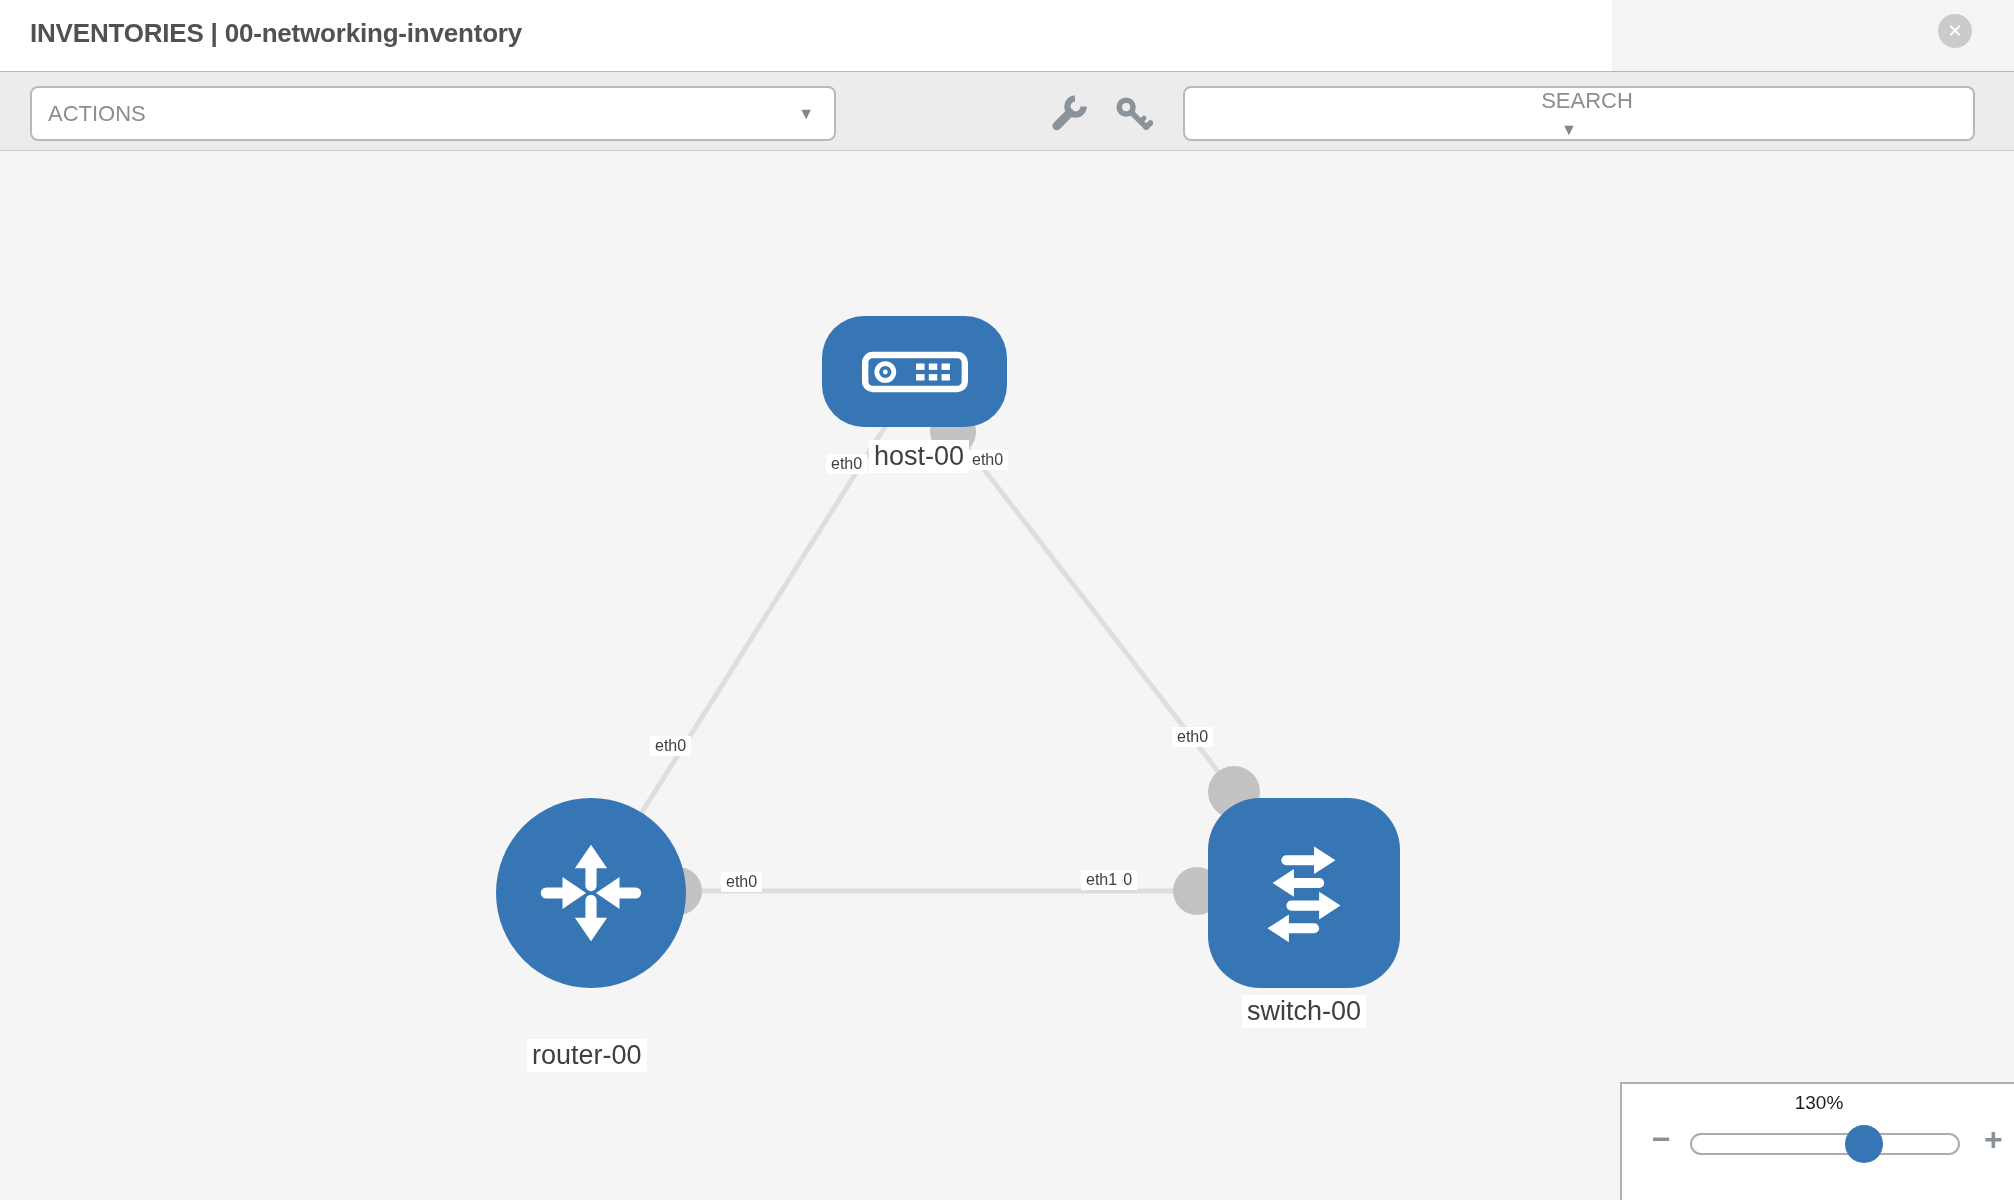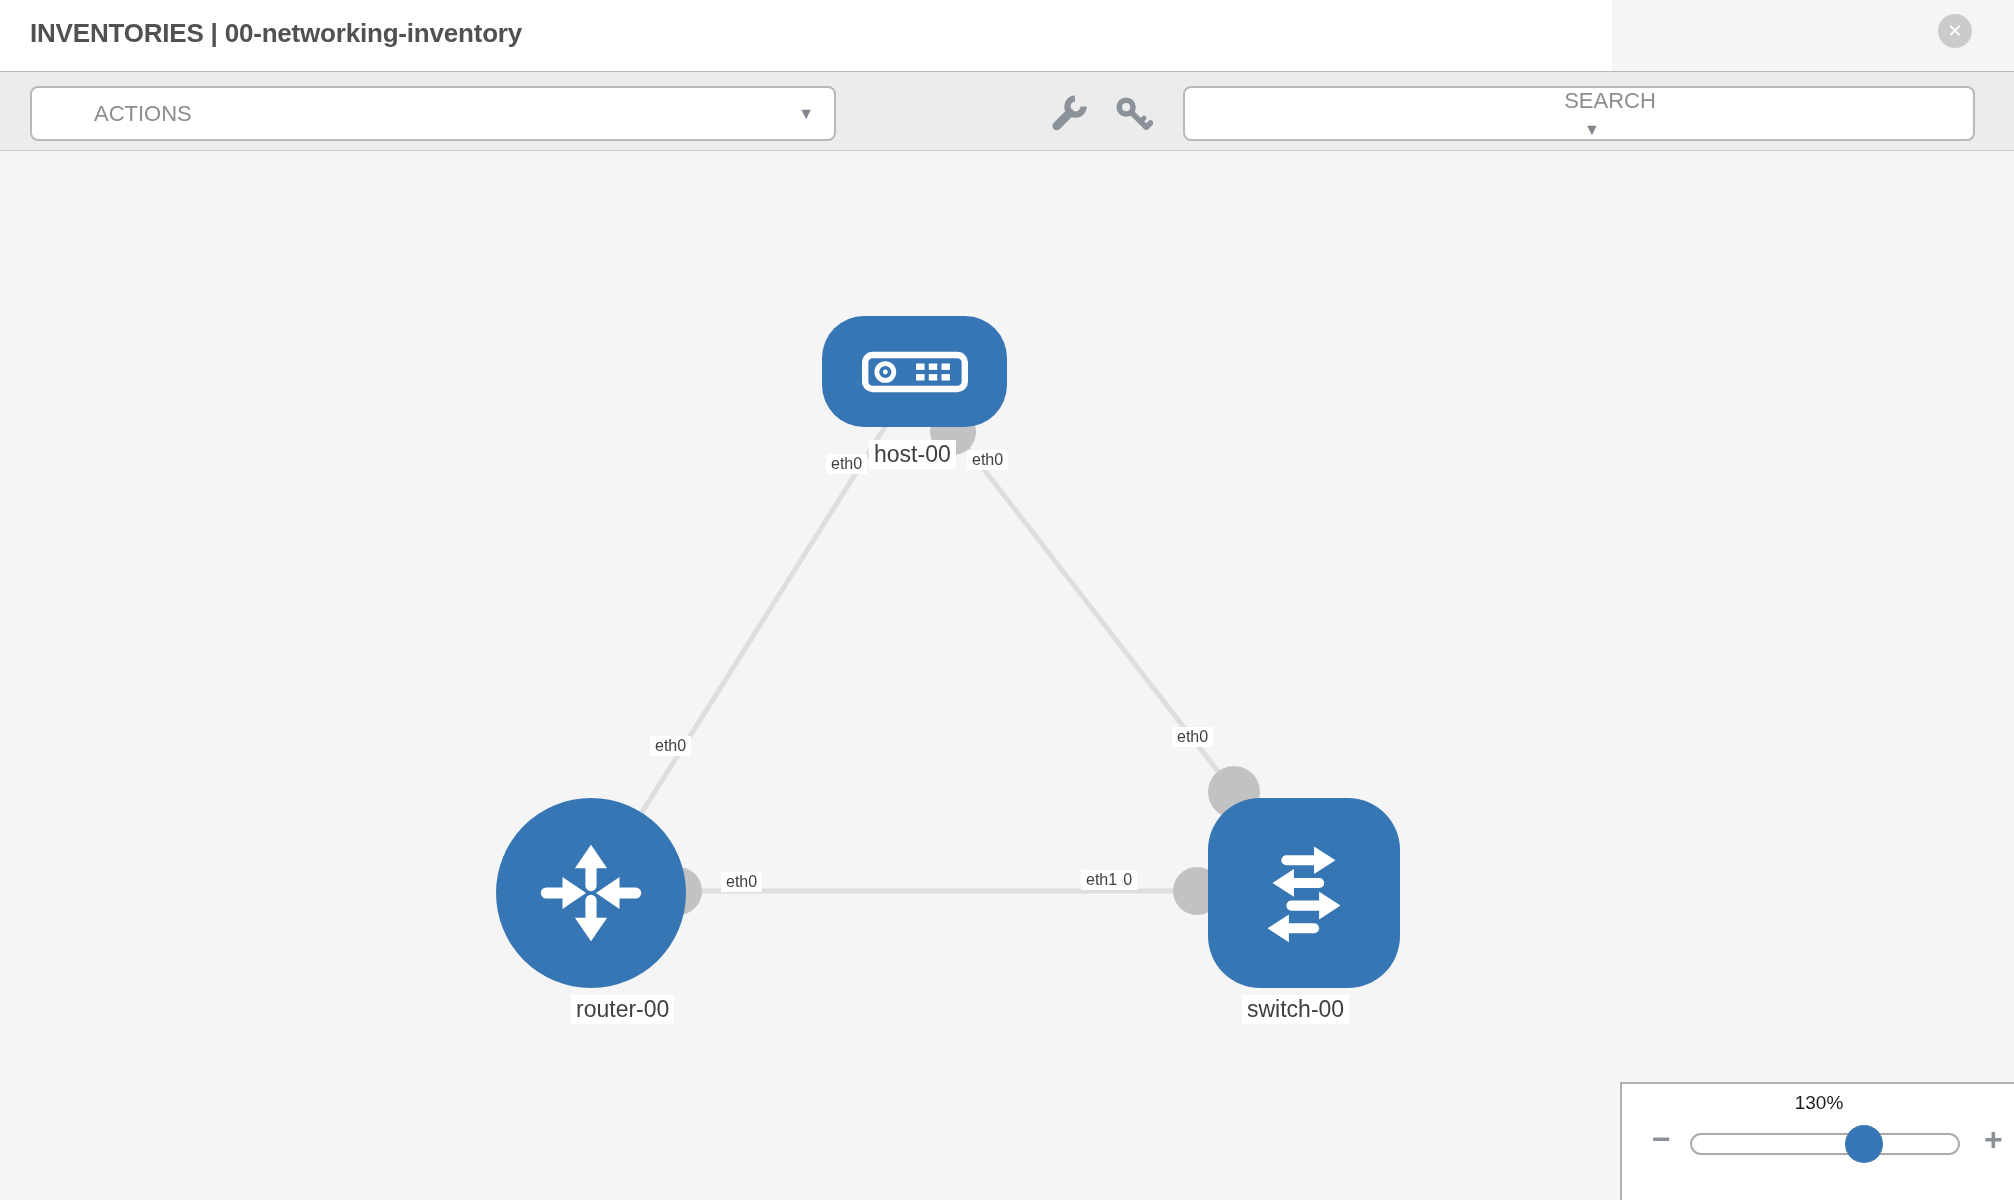--- a/index.html
+++ b/index.html
@@ -10,37 +10,37 @@
   #header{position:absolute;left:0;top:0;width:1612px;height:71px;background:#ffffff;}
   #title{position:absolute;left:30px;top:18px;font-size:26px;font-weight:700;color:#515151;letter-spacing:-0.2px;}
   #close-btn{position:absolute;left:1938px;top:14px;width:34px;height:34px;border-radius:50%;
              background:#cbcbcb;color:#ffffff;display:flex;align-items:center;justify-content:center;
              font-size:18px;font-weight:700;cursor:pointer;}
 
   
   #toolbar{position:absolute;left:0;top:71px;width:2014px;height:80px;background:#ececec;
            border-top:1px solid #b7b7b7;border-bottom:1px solid #c9c9c9;box-sizing:border-box;}
   .combo{position:absolute;top:14px;height:55px;background:#ffffff;border:2px solid #b9b9b9;
-         border-radius:8px;box-sizing:border-box;display:flex;align-items:center;cursor:pointer;padding-left:46px;}
+         border-radius:8px;box-sizing:border-box;display:flex;align-items:center;cursor:pointer;}
   .combo .combo-label{margin-left:16px;font-size:22px;color:#8d8d8d;flex:1;}
   .combo .caret{margin-right:20px;font-size:16px;color:#82868e;}
   #actions-combo{left:30px;width:806px;}
   #search-combo{left:1183px;width:792px;flex-direction:column;}
   .tool-icon{position:absolute;top:22px;width:40px;height:40px;cursor:pointer;}
 
   
   #canvas{position:absolute;left:0;top:151px;width:1828px;height:1049px;background:#f5f5f5;}
   #links-svg{position:absolute;left:0;top:0;}
   .node{position:absolute;background:var(--node-blue,#3776b4);display:flex;align-items:center;justify-content:center;}
   #node-host{left:822px;top:165px;width:185px;height:111px;border-radius:42px;}
   #node-router{left:496px;top:647px;width:190px;height:190px;border-radius:50%;}
   #node-switch{left:1208px;top:647px;width:192px;height:190px;border-radius:52px;}
   .chip{position:absolute;background:#ffffff;color:#3f3f3f;padding:1px 5px;white-space:nowrap;}
   .eth-label{font-size:16px;}
-  .node-label{font-size:23px;}
+  .node-label{font-size:27px;}
 
   
   #zoom-panel{position:absolute;left:1620px;top:1082px;width:400px;height:130px;background:#ffffff;
               border:2px solid #b0b0b0;box-sizing:border-box;}
   #zoom-level{position:absolute;left:0;top:8px;width:394px;text-align:center;font-size:19px;color:#1c1c1c;}
   .zoom-sign{position:absolute;top:38px;font-size:32px;font-weight:700;color:#8a9097;cursor:pointer;line-height:34px;}
   #zoom-minus{left:30px;}
   #zoom-plus{left:362px;}
   #zoom-track{position:absolute;left:68px;top:49px;width:270px;height:22px;background:#ffffff;
               border:2px solid #ababab;border-radius:13px;box-sizing:border-box;cursor:pointer;}
@@ -143,21 +143,21 @@
     </div>
 
     <div class="chip eth-label" style="left:826px;top:303px;">eth0</div>
     <div class="chip node-label" style="left:869px;top:289px;">host-00</div>
     <div class="chip eth-label" style="left:967px;top:299px;">eth0</div>
     <div class="chip eth-label" style="left:650px;top:585px;">eth0</div>
     <div class="chip eth-label" style="left:1172px;top:576px;">eth0</div>
     <div class="chip eth-label" style="left:721px;top:721px;">eth0</div>
     <div class="chip eth-label" style="left:1096px;top:719px;">eth0</div>
     <div class="chip eth-label" style="left:1081px;top:719px;">eth1</div>
-    <div class="chip node-label" style="left:527px;top:844px;margin-left:44px;">router-00</div>
+    <div class="chip node-label" style="left:527px;top:888px;">router-00</div>
     <div class="chip node-label" style="left:1242px;top:844px;">switch-00</div>
   </div>
 
   <div id="zoom-panel">
     <div id="zoom-level">130%</div>
     <div id="zoom-minus" class="zoom-sign">−</div>
     <div id="zoom-track">
       <div id="zoom-thumb"></div>
     </div>
     <div id="zoom-plus" class="zoom-sign">+</div>

